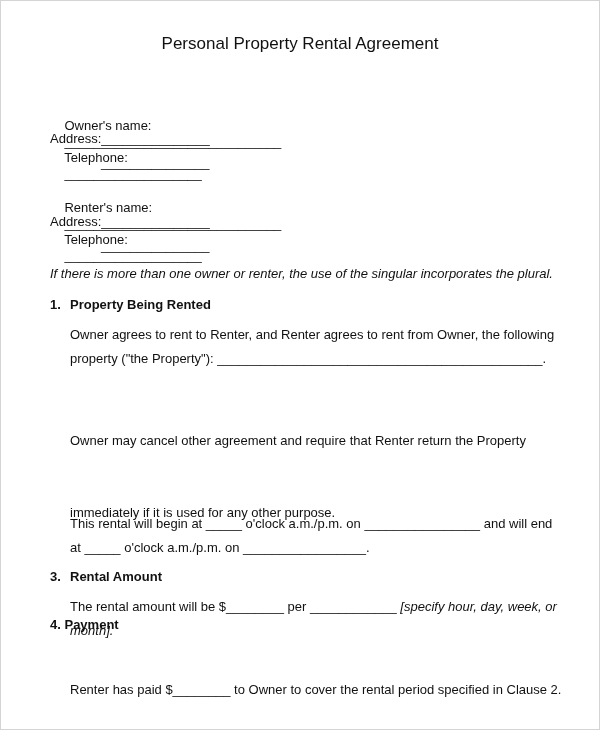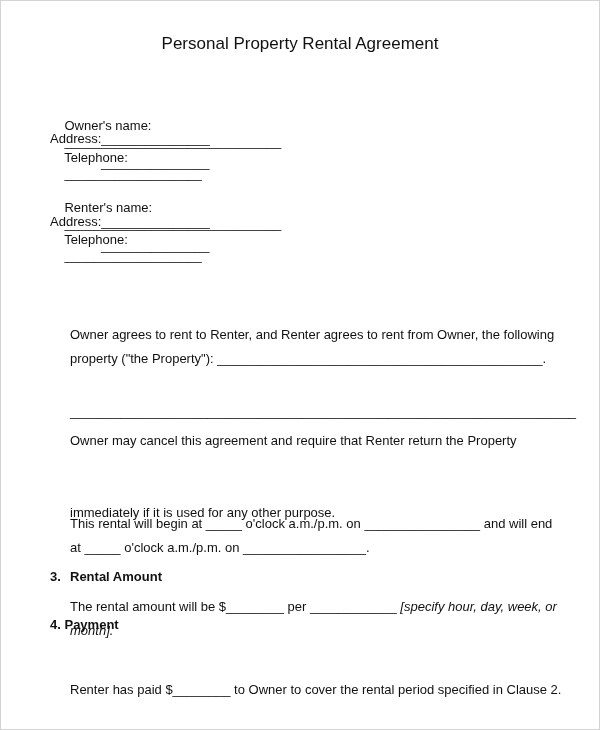--- a/index.html
+++ b/index.html
@@ -39,25 +39,26 @@
 
   <div class="line l" style="top:183px;">
     <span>Renter's name:</span>
     <span>______________________________</span>
     <span>Telephone:</span>
     <span>___________________</span>
   </div>
   <div class="line l" style="top:213px;"><span>Address:</span><span>_______________</span></div>
   <div class="line a2" style="top:237px;">_______________</div>
 
+  <div class="line l it" style="top:265px;">If there is more than one owner or renter, the use of the singular incorporates the plural.</div>
 
+  <div class="line l b" style="top:296px;"><span class="num">1.</span><span>Property Being Rented</span></div>
   <div class="line i" style="top:326px;">Owner agrees to rent to Renter, and Renter agrees to rent from Owner, the following</div>
   <div class="line i" style="top:350px;">property ("the Property"): _____________________________________________.</div>
-  <div class="line i" style="top:403px;">______________________________________________________________________</div>
-  <div class="line i" style="top:432px;">Owner may cancel this agreement and require that Renter return the Property</div>
+  <div class="line i" style="top:432px;">Owner may cancel other agreement and require that Renter return the Property</div>
   <div class="line i" style="top:456px;margin-top:48px;">immediately if it is used for any other purpose.</div>
 
   <div class="line i" style="top:515px;">This rental will begin at _____ o'clock a.m./p.m. on ________________ and will end</div>
   <div class="line i" style="top:539px;">at _____ o'clock a.m./p.m. on _________________.</div>
 
   <div class="line l b" style="top:568px;"><span class="num">3.</span><span>Rental Amount</span></div>
   <div class="line i" style="top:598px;"><span>The rental amount will be $________ per ____________ </span><span class="it">[specify hour, day, week, or</span></div>
   <div class="line i it" style="top:622px;">month].</div>
 
   <div class="line l b" style="top:616px;"><span>4.</span> <span>Payment</span></div>

